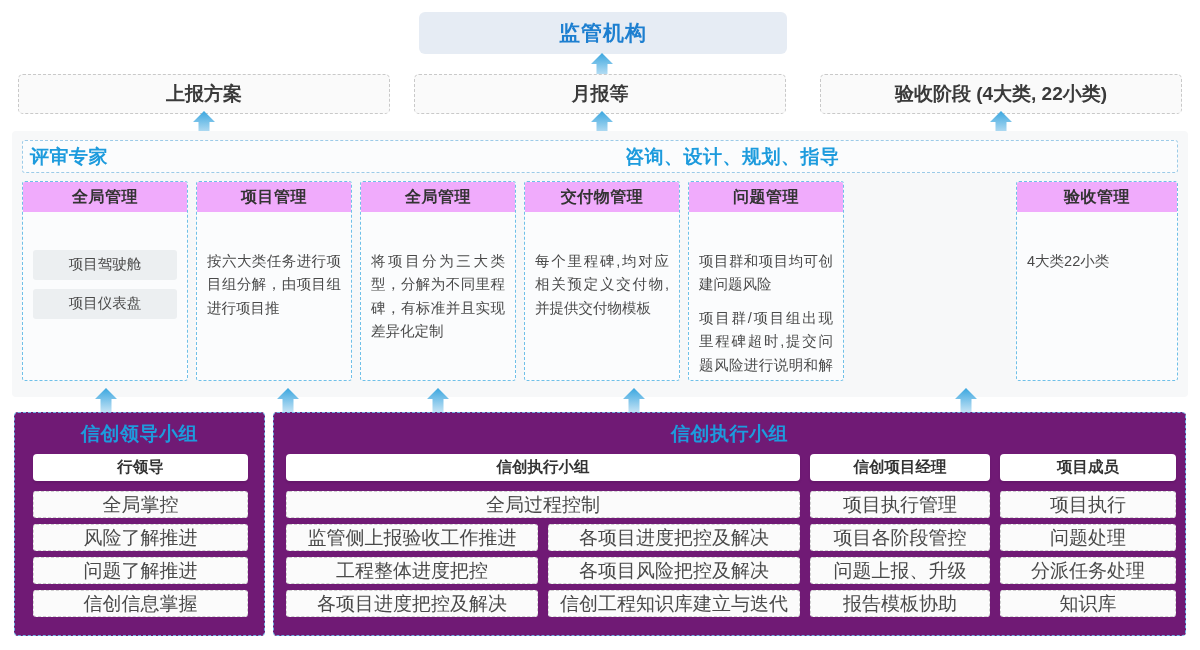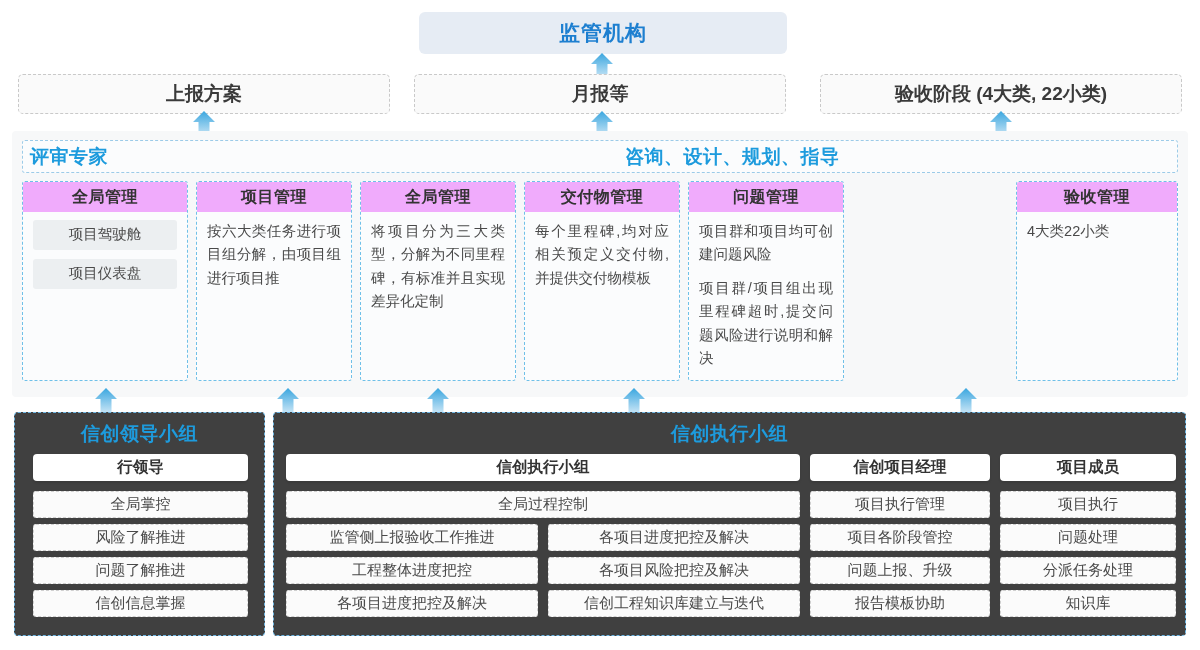--- a/index.html
+++ b/index.html
@@ -103,20 +103,21 @@
     font-size: 16px;
     font-weight: bold;
     color: #333;
     letter-spacing: 0.5px;
   }
   .col-body {
     padding: 8px 10px 6px 10px;
     font-size: 14.5px;
     line-height: 1.62;
     color: #4a4a4a;
+    margin-top: 30px;
   }
   .col-body p {
     margin: 0 0 10px 0;
     text-align: justify;
     text-justify: inter-ideograph;
   }
   .col-body p:last-child { margin-bottom: 0; }
 
   .pill {
     background: #eceff1;
@@ -130,21 +131,21 @@
     margin-bottom: 9px;
   }
 
   
   .group {
     position: absolute;
     top: 412px;
     height: 224px;
     border: 1px dashed #6fb8e5;
     border-radius: 4px;
-    background: #404040;
+    background: #701a75;
     box-sizing: border-box;
   }
   .group-title {
     position: absolute;
     top: 8px;
     color: #1d9bdd;
     font-size: 19px;
     font-weight: bold;
     letter-spacing: 0.5px;
     white-space: nowrap;
@@ -165,21 +166,21 @@
   }
   .task {
     position: absolute;
     height: 27px;
     border: 1px dashed #cfcfcf;
     border-radius: 3px;
     background: #fbfbfb;
     display: flex;
     align-items: center;
     justify-content: center;
-    font-size: 15px;
+    font-size: 19px;
     color: #4a4a4a;
     box-sizing: border-box;
     white-space: nowrap;
   }
 </style>
 </head>
 <body>
 
 <div class="abs box-center authority" style="left:419px; top:12px; width:368px; height:42px;">
   <span>监管机构</span>

